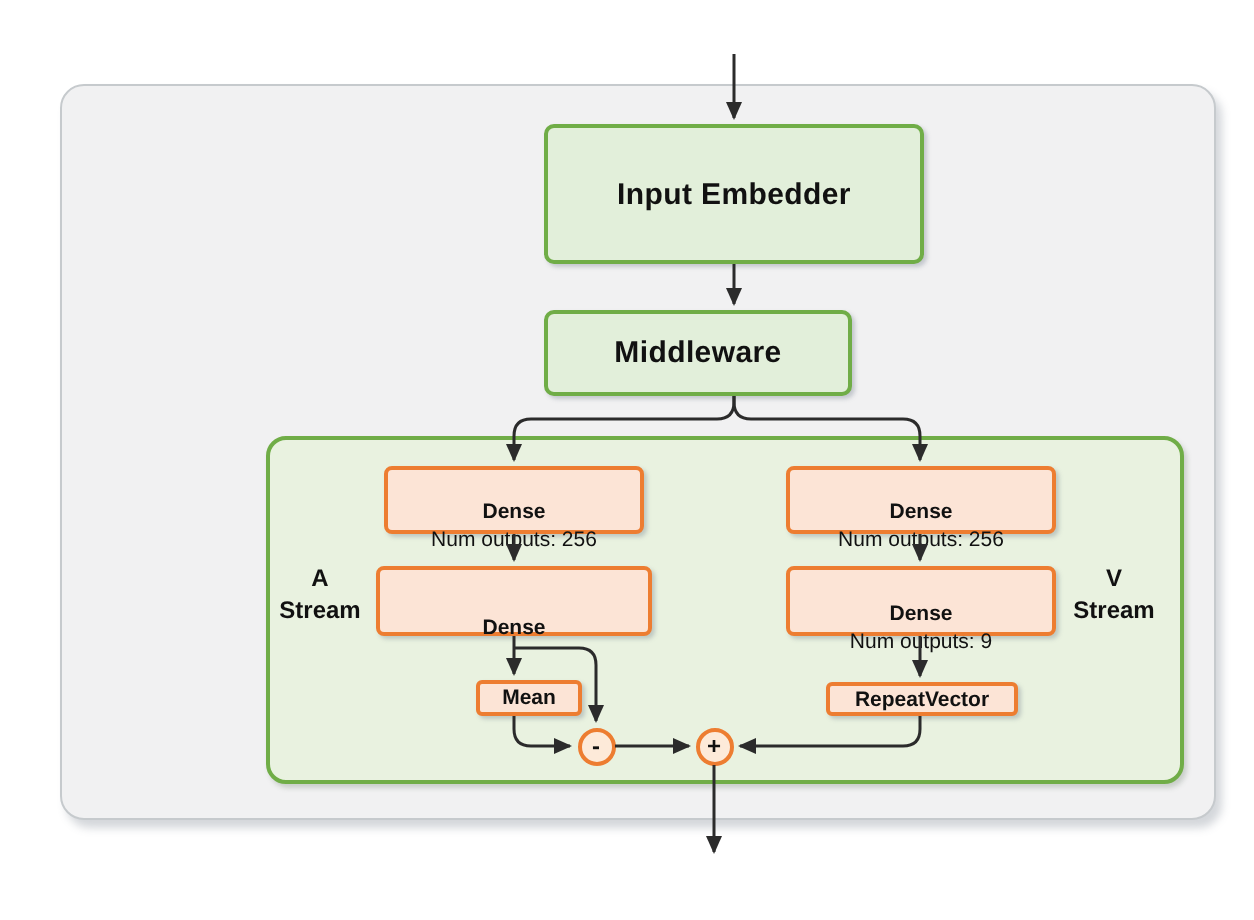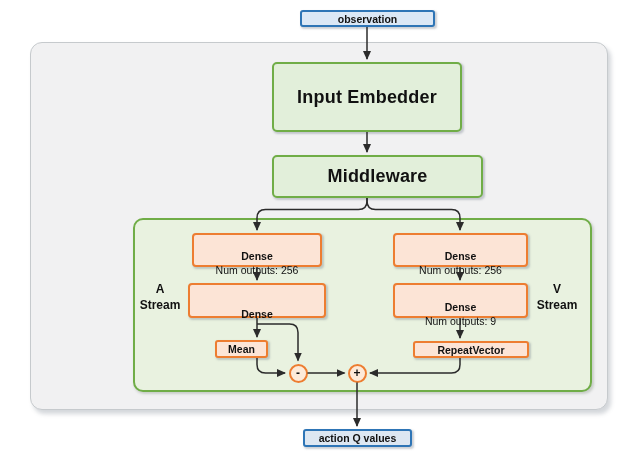--- a/index.html
+++ b/index.html
@@ -22,21 +22,21 @@
     left:133px;top:218px;width:459px;height:174px;border-radius:10px;
     background:var(--panel-green-fill);border:2px solid var(--green-border);
     box-shadow:1.5px 2px 2.5px rgba(110,125,110,.30);
   }
   .node{display:flex;align-items:center;justify-content:center;text-align:center;
     color:#111;box-shadow:1.5px 1.5px 2px rgba(110,120,135,.35);}
   .blue-node{background:var(--blue-fill);border:2px solid var(--blue-border);
     border-radius:3px;font-size:10.5px;font-weight:bold;}
   .blue-node.out{background:var(--blue-fill-out);}
   .green-node{background:var(--green-fill);border:2px solid var(--green-border);
-    border-radius:5px;font-size:18px;font-weight:bold;letter-spacing:.2px;}
+    border-radius:5px;font-size:15px;font-weight:bold;letter-spacing:.2px;}
   .orange-node{background:var(--orange-fill);border:2px solid var(--orange-border);
     border-radius:4px;flex-direction:column;line-height:1.3;font-size:10.5px;}
   .orange-node .t{font-weight:bold;margin-top:28px;}
   .small-orange{background:var(--orange-fill);border:2px solid var(--orange-border);
     border-radius:3px;font-size:10.5px;font-weight:bold;}
   .op-circle{background:var(--orange-fill-light);border:2.5px solid var(--orange-border);
     border-radius:50%;width:19px;height:19px;font-size:12px;font-weight:bold;
     line-height:1;box-shadow:none;}
   .side-label{text-align:center;font-weight:bold;color:#111;white-space:pre-line;}
   .dueling-label{left:28px;top:272px;width:104px;font-size:17px;line-height:1.55;}
@@ -51,54 +51,52 @@
 <div id="canvas">
 
   <div class="abs outer-panel"></div>
   <div class="abs inner-panel"></div>
 
   <div class="abs side-label stream-label" style="left:134px;top:281px;width:52px;">A
 Stream</div>
   <div class="abs side-label stream-label" style="left:531px;top:281px;width:52px;">V
 Stream</div>
 
-  <div class="abs node blue-node" style="left:300px;top:10px;width:135px;height:17px;">observation</div>
 
   <div class="abs node green-node" style="left:272px;top:62px;width:190px;height:70px;">Input Embedder</div>
 
-  <div class="abs node green-node" style="left:272px;top:155px;width:211px;height:43px;">Middleware</div>
+  <div class="abs node green-node" style="left:272px;top:155px;width:154px;height:43px;">Middleware</div>
 
   <div class="abs node orange-node" style="left:192px;top:233px;width:130px;height:34px;">
     <span class="t">Dense</span>
     <span>Num outputs: 256</span>
   </div>
 
   <div class="abs node orange-node" style="left:188px;top:283px;width:138px;height:35px;">
     <span class="t">Dense</span>
   </div>
 
   <div class="abs node orange-node" style="left:393px;top:233px;width:135px;height:34px;">
     <span class="t">Dense</span>
     <span>Num outputs: 256</span>
   </div>
 
   <div class="abs node orange-node" style="left:393px;top:283px;width:135px;height:35px;">
     <span class="t">Dense</span>
     <span>Num outputs: 9</span>
   </div>
 
-  <div class="abs node small-orange" style="left:215px;top:340px;width:53px;height:18px;">Mean</div>
+  <div class="abs node small-orange" style="left:238px;top:340px;width:53px;height:18px;">Mean</div>
 
-  <div class="abs node small-orange" style="left:413px;top:341px;width:116px;height:17px;">RepeatVector</div>
+  <div class="abs node small-orange" style="left:413px;top:341px;width:96px;height:17px;">RepeatVector</div>
 
   <div class="abs node op-circle" style="left:288.5px;top:363.5px;">-</div>
 
   <div class="abs node op-circle" style="left:347.5px;top:363.5px;">+</div>
 
-  <div class="abs node blue-node out" style="left:303px;top:429px;width:109px;height:18px;">action Q values</div>
 
   <svg id="arrows" width="627" height="460" viewBox="0 0 627 460">
     <defs>
       <marker id="arw" markerUnits="userSpaceOnUse" markerWidth="9" markerHeight="8" viewBox="0 0 9 8" refX="8" refY="4" orient="auto">
         <path d="M0,0 L9,4 L0,8 Z"></path>
       </marker>
     </defs>
     <path class="ln" marker-end="url(#arw)" d="M367,27 V59"></path>
     <path class="ln" marker-end="url(#arw)" d="M367,132 V152"></path>
     <path class="ln" marker-end="url(#arw)" d="M367,198 V201 Q367,209.5 358.5,209.5 H265.5 Q257,209.5 257,218 V230"></path>

